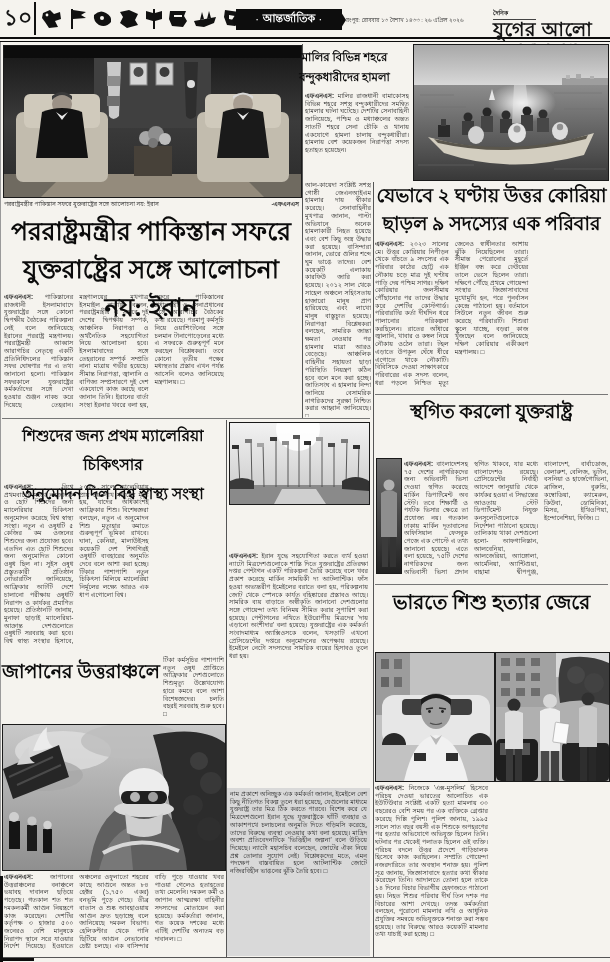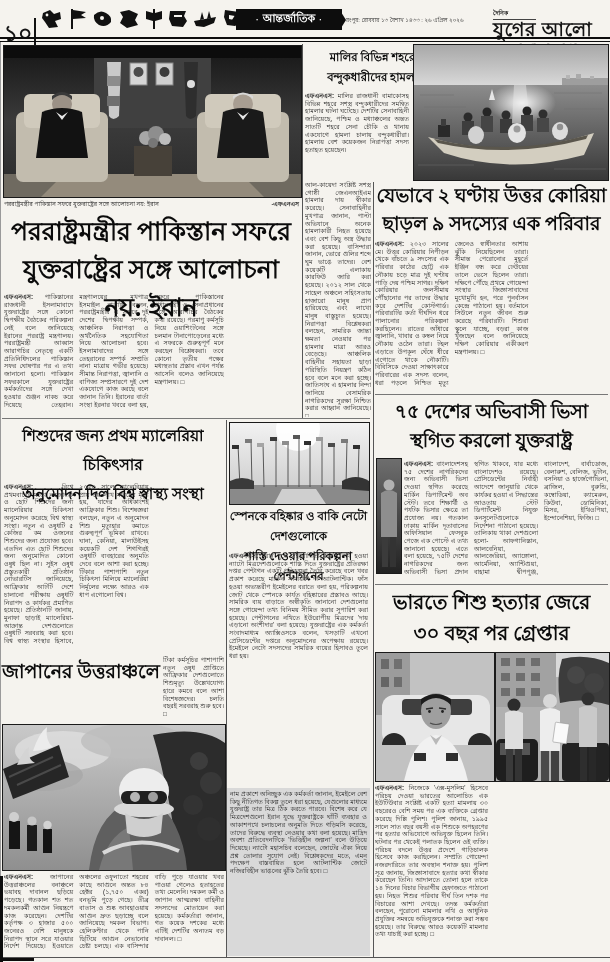--- a/index.html
+++ b/index.html
@@ -2,21 +2,21 @@
 <html><head>
 <meta charset="utf-8">
 <style>
   html,body{margin:0;padding:0;}
   body{background:#888;}
   #page{position:relative;width:610px;height:962px;background:#f5f3ee;overflow:hidden;
         font-family:"Liberation Sans","DejaVu Sans",sans-serif;color:#141414;}
   .abs{position:absolute;}
   
   #pagenum{left:2px;top:2px;width:32px;height:33px;font-size:22px;font-weight:bold;
-           display:flex;align-items:center;justify-content:center;border-right:2px solid #111;margin-top:16px;}
+           display:flex;align-items:center;justify-content:center;border-right:2px solid #111;}
   #flagrow{left:40px;top:5px;width:192px;height:28px;display:flex;gap:3px;align-items:center;}
   #flagrow svg{display:block;}
   #banner{left:236px;top:9px;width:106px;height:21px;background:#0d0d0d;color:#fff;
           display:flex;align-items:center;justify-content:center;font-size:11px;font-weight:bold;}
   #banner:before,#banner:after{content:"";position:absolute;top:3px;border:8px solid #0d0d0d;}
   #banner:before{left:-12px;border-left-color:transparent;border-top-color:transparent;border-bottom-color:transparent;border-right-width:5px;}
   #banner:after{right:-12px;border-right-color:transparent;border-top-color:transparent;border-bottom-color:transparent;border-left-width:5px;}
   .bdot{margin:0 4px;font-size:8px;}
   #dateline{left:346px;top:16px;width:142px;font-size:5.6px;color:#222;}
   #logo{left:493px;top:1px;width:115px;height:28px;}
@@ -224,21 +224,21 @@
       <circle cx="132" cy="72" r="5" fill="#b5b5b5"></circle>
         <circle cx="150" cy="72" r="5" fill="#9e9e9e"></circle>
       <path d="M122 88 Q141 100 160 88 L158 108 Q141 116 124 108 Z" fill="#cfcfcf"></path>
     </svg>
   </div>
   <div class="abs body-txt cols3" style="left:4px;top:873px;width:220px;height:82px;">
     <span class="dl">এফএনএস:</span> <span>জাপানের উত্তরাঞ্চলের বনাঞ্চলে ভয়াবহ দাবানল ছড়িয়ে পড়েছে। গতকাল শত শত দমকলকর্মী আগুন নিয়ন্ত্রণে কাজ করেছেন। দেশটির কর্তৃপক্ষ ৩ হাজার ৫০০ জনেরও বেশি মানুষকে নিরাপদ স্থানে সরে যাওয়ার নির্দেশ দিয়েছে। ইওয়াতে অঞ্চলের ওফুনাতো শহরের কাছে আগুনে অন্তত ৮৪ হেক্টর (১,৭৫০ একর) বনভূমি পুড়ে গেছে। তীব্র বাতাস ও শুষ্ক আবহাওয়ায় আগুন দ্রুত ছড়াচ্ছে বলে জানিয়েছে দমকল বিভাগ। হেলিকপ্টার থেকে পানি ছিটিয়ে আগুন নেভানোর চেষ্টা চলছে। এক বাসিন্দার বাড়ি পুড়ে যাওয়ার খবর পাওয়া গেলেও হতাহতের তথ্য মেলেনি। দমকল কর্মী ও জাপান আত্মরক্ষা বাহিনীর সদস্যদের মোতায়েন করা হয়েছে। কর্মকর্তারা জানান, গত কয়েক দশকের মধ্যে এটিই দেশটির অন্যতম বড় দাবানল। □</span>
   </div>
 
   <div class="abs vrule" style="left:302px;top:44px;height:374px;"></div>
-  <div class="abs headline" style="left:320px;top:47px;width:105px;font-size:11.5px;line-height:20px;font-family:Liberation Serif, serif;">
+  <div class="abs headline" style="left:292px;top:47px;width:105px;font-size:11.5px;line-height:20px;font-family:Liberation Serif, serif;">
     <div>মালির বিভিন্ন শহরে</div>
     <div>বন্দুকধারীদের হামলা</div>
   </div>
   <div class="abs body-txt" style="left:305px;top:92px;width:104px;height:86px;">
     <span class="dl">এফএনএস:</span> <span>মালির রাজধানী বামাকোসহ বিভিন্ন শহরে সশস্ত্র বন্দুকধারীদের সমন্বিত হামলার ঘটনা ঘটেছে। দেশটির সেনাবাহিনী জানিয়েছে, পশ্চিম ও মধ্যাঞ্চলের অন্তত সাতটি শহরে সেনা চৌকি ও থানায় একযোগে হামলা চালায় বন্দুকধারীরা। হামলায় বেশ কয়েকজন নিরাপত্তা সদস্য হতাহত হয়েছেন।</span>
   </div>
   <div class="abs body-txt" style="left:305px;top:181px;width:66px;height:236px;">
     <span>আল-কায়েদা সংশ্লিষ্ট সশস্ত্র গোষ্ঠী জেএনআইএম হামলার দায় স্বীকার করেছে। সেনাবাহিনীর মুখপাত্র জানান, পাল্টা অভিযানে অনেক হামলাকারী নিহত হয়েছে এবং বেশ কিছু অস্ত্র উদ্ধার করা হয়েছে। বাসিন্দারা জানান, ভোরে গুলির শব্দে ঘুম ভাঙে তাদের। বেশ কয়েকটি এলাকায় কারফিউ জারি করা হয়েছে। ২০১২ সাল থেকে সাহেল অঞ্চলে সহিংসতায় হাজারো মানুষ প্রাণ হারিয়েছে এবং লাখো মানুষ বাস্তুচ্যুত হয়েছে। নিরাপত্তা বিশ্লেষকরা বলছেন, সামরিক জান্তা ক্ষমতা নেওয়ার পর হামলার মাত্রা আরও বেড়েছে। আঞ্চলিক বাহিনীর সহায়তা ছাড়া পরিস্থিতি নিয়ন্ত্রণ কঠিন হবে বলে মনে করা হচ্ছে। জাতিসংঘ এ হামলার নিন্দা জানিয়ে বেসামরিক নাগরিকদের সুরক্ষা নিশ্চিত করার আহ্বান জানিয়েছে। □</span>
   </div>
 
@@ -277,24 +277,20 @@
           <rect x="63" y="12" width="7" height="4" fill="#565656"></rect>
           <rect x="74" y="18" width="7" height="4" fill="#2e2e2e"></rect>
           <rect x="86" y="14" width="7" height="4" fill="#9a9a9a"></rect>
           <rect x="98" y="20" width="7" height="4" fill="#4c4c4c"></rect>
           <rect x="111" y="16" width="7" height="4" fill="#7a7a7a"></rect>
           <rect x="123" y="22" width="7" height="4" fill="#2e2e2e"></rect>
       </g>
       <path d="M0 58 Q12 52 24 58 L24 66 L0 66 Z" fill="#3a3a3a"></path>
       <path d="M112 58 Q126 50 139 58 L139 68 L112 66 Z" fill="#343434"></path>
     </svg>
-  </div>
-  <div class="abs headline" style="left:228px;top:506px;width:141px;font-size:11.5px;line-height:20px;">
-    <div>স্পেনকে বহিষ্কার ও বাকি নেটো দেশগুলোকে</div>
-    <div>শাস্তি দেওয়ার পরিকল্পনা পেন্টাগনের</div>
   </div>
   <div class="abs body-txt" style="left:229px;top:552px;width:139px;height:236px;">
     <span class="dl">এফএনএস:</span> <span>ইরান যুদ্ধে সহযোগিতা করতে ব্যর্থ হওয়া ন্যাটো মিত্রদেশগুলোকে শাস্তি দিতে যুক্তরাষ্ট্রের প্রতিরক্ষা দপ্তর পেন্টাগন একটি পরিকল্পনা তৈরি করেছে বলে খবর প্রকাশ করেছে মার্কিন সাময়িকী দ্য আটলান্টিক। ফাঁস হওয়া অভ্যন্তরীণ ইমেইলের বরাতে বলা হয়, পরিকল্পনায় জোট থেকে স্পেনকে কার্যত বহিষ্কারের প্রস্তাবও আছে। সামরিক ব্যয় বাড়াতে অস্বীকৃতি জানানো দেশগুলোর সঙ্গে গোয়েন্দা তথ্য বিনিময় সীমিত করার সুপারিশ করা হয়েছে। পেন্টাগনের নথিতে ইউরোপীয় মিত্রদের 'দায় এড়ানো অংশীদার' বলা হয়েছে। যুক্তরাষ্ট্রের এক কর্মকর্তা সংবাদমাধ্যম অ্যাক্সিওসকে বলেন, খসড়াটি এখনো প্রেসিডেন্টের দপ্তরে অনুমোদনের অপেক্ষায় রয়েছে। ইমেইলে নেটো সদস্যদের সামরিক ব্যয়ের হিসাবও তুলে ধরা হয়।</span>
   </div>
   <div class="abs grayblock" style="left:227px;top:788px;width:143px;height:168px;">
     <div class="body-txt" style="padding:2px 3px;height:162px;">
       <span>নাম প্রকাশে অনিচ্ছুক এক কর্মকর্তা জানান, ইমেইলে বেশ কিছু নীতিগত বিকল্প তুলে ধরা হয়েছে, যেগুলোর মাধ্যমে যুক্তরাষ্ট্র তার মিত্র ঠিক করতে পারবে। বিশেষ করে যে মিত্রদেশগুলো ইরান যুদ্ধে যুক্তরাষ্ট্রকে ঘাঁটি ব্যবহার ও আকাশপথে চলাচলের অনুমতি দিতে গড়িমসি করেছে, তাদের বিরুদ্ধে ব্যবস্থা নেওয়ার কথা বলা হয়েছে। মাদ্রিদ অবশ্য প্রতিবেদনটিকে 'ভিত্তিহীন জল্পনা' বলে উড়িয়ে দিয়েছে। ন্যাটো মহাসচিব বলেছেন, জোটের ঐক্য নিয়ে প্রশ্ন তোলার সুযোগ নেই। বিশ্লেষকদের মতে, এমন পদক্ষেপ বাস্তবায়িত হলে আটলান্টিক জোটে নজিরবিহীন ভাঙনের ঝুঁকি তৈরি হবে। □</span>
     </div>
   </div>
 
@@ -359,21 +355,20 @@
     <div>যেভাবে ২ ঘণ্টায় উত্তর কোরিয়া</div>
     <div>ছাড়ল ৯ সদস্যের এক পরিবার</div>
   </div>
   <div class="abs body-txt cols3" style="left:375px;top:240px;width:233px;height:152px;">
     <span class="dl">এফএনএস:</span> <span>২০২৩ সালের মে। উত্তর কোরিয়ার নিপীড়ন থেকে বাঁচতে ৯ সদস্যের এক পরিবার কাঠের ছোট্ট এক নৌকায় চড়ে মাত্র দুই ঘণ্টায় পাড়ি দেয় পশ্চিম সাগর। দক্ষিণ কোরিয়ার জলসীমায় পৌঁছানোর পর তাদের উদ্ধার করে দেশটির কোস্টগার্ড। পরিবারটির কর্তা দীর্ঘদিন ধরে পালানোর পরিকল্পনা করছিলেন। রাতের আঁধারে জ্বালানি, খাবার ও কম্বল নিয়ে নৌকায় ওঠেন তারা। টহল এড়াতে উপকূল ঘেঁষে ধীরে এগোতে থাকে নৌকাটি। বিবিসিকে দেওয়া সাক্ষাৎকারে পরিবারের এক সদস্য বলেন, ধরা পড়লে নিশ্চিত মৃত্যু জেনেও স্বাধীনতার আশায় ঝুঁকি নিয়েছিলেন তারা। সীমান্ত পেরোনোর মুহূর্তে ইঞ্জিন বন্ধ করে ঢেউয়ের তালে ভেসে ছিলেন তারা। দক্ষিণে পৌঁছে প্রথমে গোয়েন্দা সংস্থার জিজ্ঞাসাবাদের মুখোমুখি হন, পরে পুনর্বাসন কেন্দ্রে পাঠানো হয়। বর্তমানে সিউলে নতুন জীবন শুরু করেছে পরিবারটি। শিশুরা স্কুলে যাচ্ছে, বড়রা কাজ খুঁজছেন বলে জানিয়েছে দক্ষিণ কোরিয়ার একীকরণ মন্ত্রণালয়। □</span>
   </div>
 
   <div class="abs thinrule" style="left:375px;top:394px;width:233px;"></div>
 
   <div class="abs headline" style="left:375px;top:397px;width:233px;font-size:19px;line-height:29px;">
-    <div>৭৫ দেশের অভিবাসী ভিসা</div>
     <div>স্থগিত করলো যুক্তরাষ্ট্র</div>
   </div>
   <div class="abs photo" style="left:376px;top:458px;width:24px;height:114px;">
     <svg width="24" height="114" viewBox="0 0 24 114">
       <defs>
           <linearGradient id="vg" x1="0" y1="0" x2="0" y2="1">
             <stop offset="0" stop-color="#6e6e6e"></stop>
             <stop offset="1" stop-color="#222"></stop>
           </linearGradient>
         </defs>
@@ -385,21 +380,20 @@
     </svg>
   </div>
   <div class="abs body-txt cols3" style="left:404px;top:460px;width:204px;height:122px;">
     <span class="dl">এফএনএস:</span> <span>বাংলাদেশসহ ৭৫ দেশের নাগরিকদের জন্য অভিবাসী ভিসা দেওয়া স্থগিত করেছে মার্কিন ডিপার্টমেন্ট অব স্টেট। তবে শিক্ষার্থী ও পর্যটক ভিসার ক্ষেত্রে তা প্রযোজ্য নয়। গতকাল ঢাকায় মার্কিন দূতাবাসের অফিসিয়াল ফেসবুক পেজে এক পোস্টে এ তথ্য জানানো হয়েছে। এতে বলা হয়েছে, ৭৫টি দেশের নাগরিকদের জন্য অভিবাসী ভিসা প্রদান স্থগিত থাকবে, যার মধ্যে বাংলাদেশও রয়েছে। প্রেসিডেন্টের নির্বাহী আদেশে জানুয়ারি থেকে কার্যকর হওয়া এ সিদ্ধান্তের আওতায় স্টেট ডিপার্টমেন্ট নিযুক্ত কনসুলেটগুলোকে নির্দেশনা পাঠানো হয়েছে। তালিকায় থাকা দেশগুলো হলো- আফগানিস্তান, আলবেনিয়া, আলজেরিয়া, অ্যাঙ্গোলা, আর্মেনিয়া, অ্যান্টিগুয়া, বাহামা দ্বীপপুঞ্জ, বাংলাদেশ, বার্বাডোজ, বেলারুশ, বেলিজ, ভুটান, বসনিয়া ও হার্জেগোভিনা, ব্রাজিল, বুরুন্ডি, কম্বোডিয়া, ক্যামেরুন, কিউবা, ডোমিনিকা, মিসর, ইথিওপিয়া, ইন্দোনেশিয়া, ফিজি। □</span>
   </div>
 
   <div class="abs thinrule" style="left:375px;top:584px;width:233px;"></div>
 
   <div class="abs headline" style="left:375px;top:587px;width:233px;font-size:20px;line-height:31px;">
     <div>ভারতে শিশু হত্যার জেরে</div>
-    <div>৩০ বছর পর গ্রেপ্তার</div>
   </div>
 
   <div class="abs photo" style="left:375px;top:652px;width:118px;height:128px;">
     <svg width="118" height="128" viewBox="0 0 118 128">
       <rect width="118" height="128" fill="#c2c2c2"></rect>
       <rect x="0" y="0" width="34" height="62" fill="#9c9c9c"></rect>
       <rect x="5" y="6" width="8" height="10" fill="#6a6a6a"></rect>
         <rect x="18" y="6" width="8" height="10" fill="#707070"></rect>
         <rect x="5" y="24" width="8" height="10" fill="#656565"></rect>
         <rect x="18" y="24" width="8" height="10" fill="#6e6e6e"></rect>

